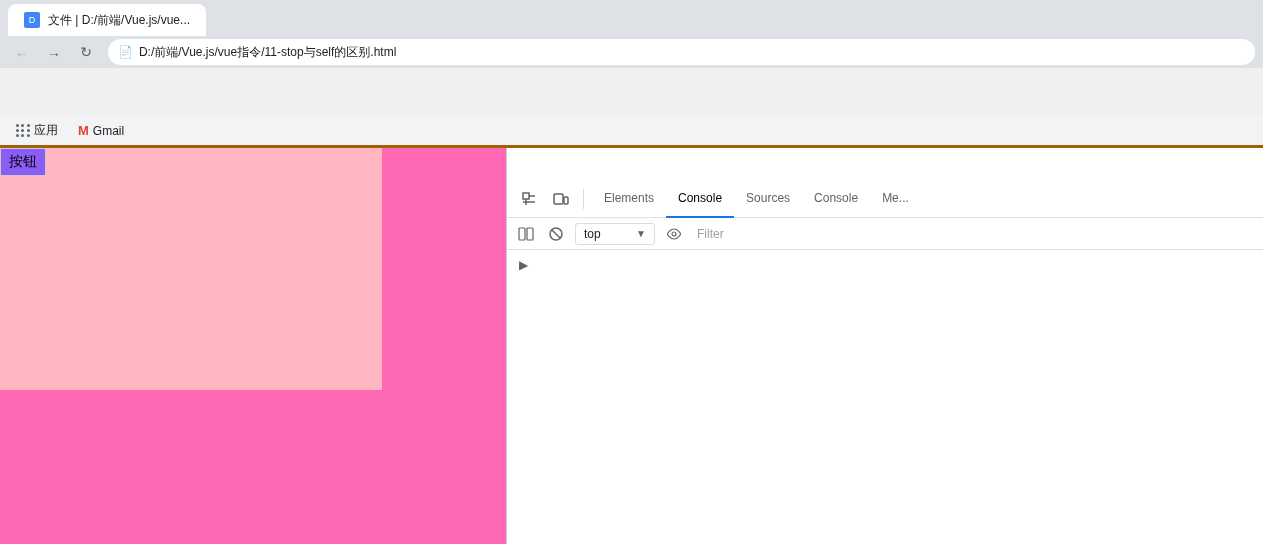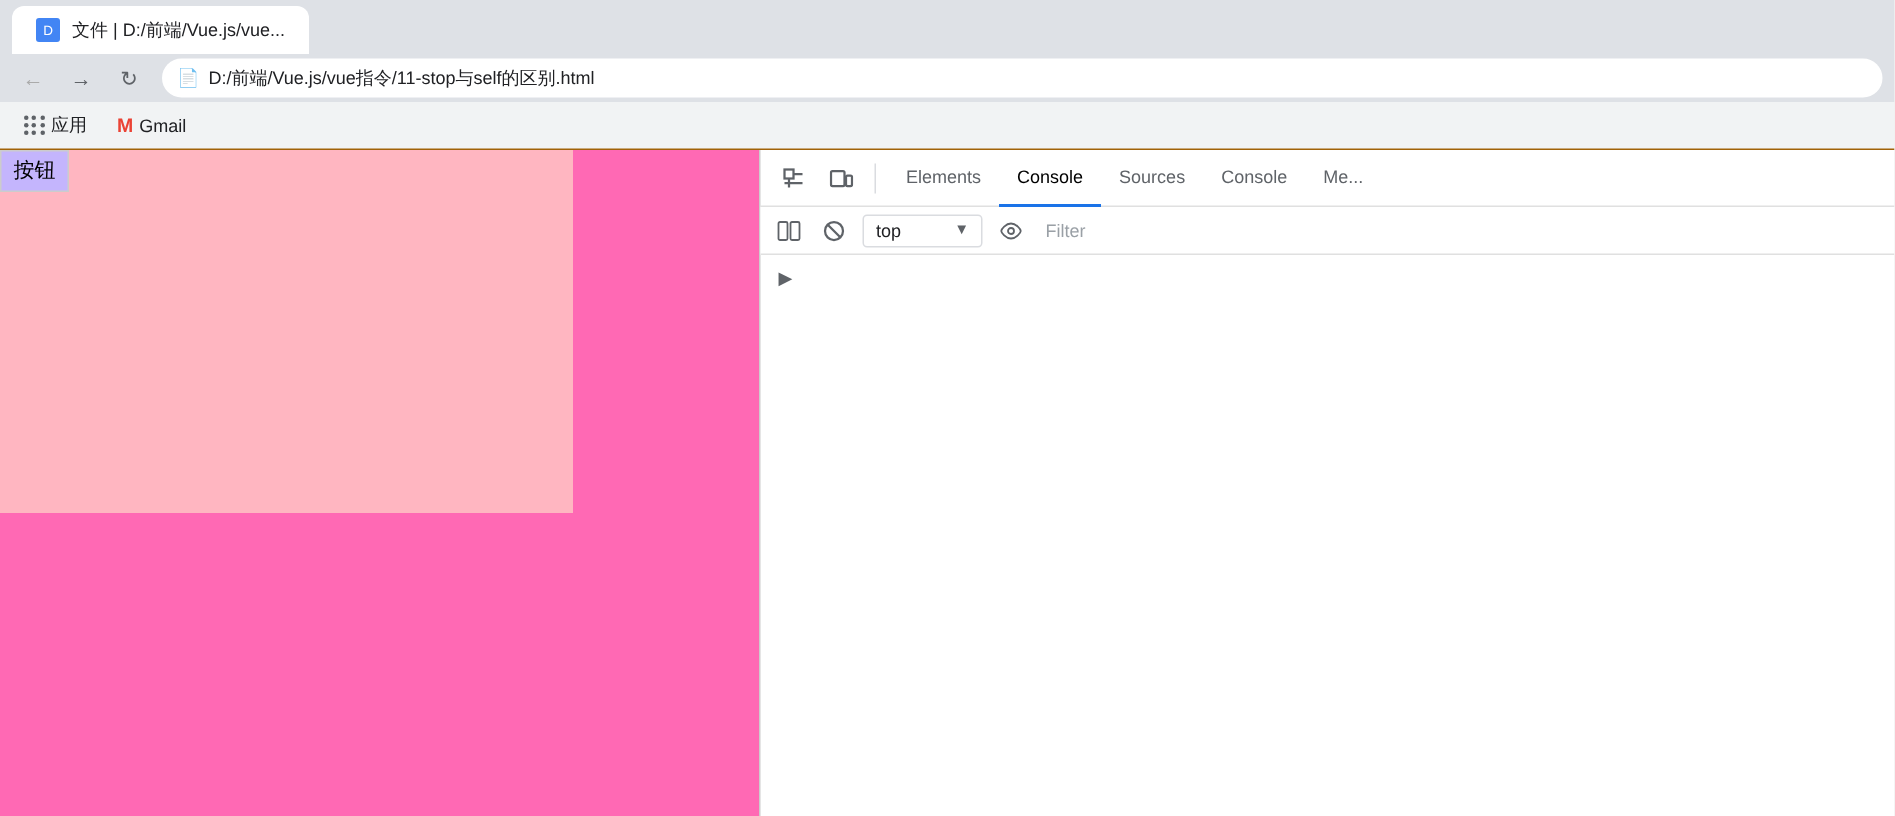--- a/index.html
+++ b/index.html
@@ -102,25 +102,26 @@
       display: flex;
       align-items: center;
       justify-content: center;
       color: white;
     }
 
     
     .bookmarks-bar {
       height: 32px;
       background: #f1f3f4;
-      border-bottom: 1px solid #a16207;
+      border-bottom: 3px solid #a16207;
       display: flex;
       align-items: center;
       padding: 0 8px;
       gap: 4px;
+      margin-top: 48px;
     }
 
     .bookmark-item {
       display: flex;
       align-items: center;
       gap: 4px;
       padding: 0 8px;
       height: 24px;
       border-radius: 12px;
       font-size: 12px;
@@ -157,21 +158,21 @@
       background: white;
       position: relative;
       overflow: hidden;
     }
 
     .btn-overlay {
       position: absolute;
       top: 0;
       left: 0;
       padding: 4px 8px;
-      background: #c4b5fd;
+      background: #8b5cf6;
       border: 1px solid #ccc;
       font-size: 14px;
       cursor: pointer;
       z-index: 10;
       color: #000;
     }
 
     
     .outer-box {
       position: absolute;
@@ -201,20 +202,21 @@
       height: 100%;
     }
 
     .devtools-toolbar {
       height: 38px;
       border-bottom: 1px solid #e0e0e0;
       display: flex;
       align-items: center;
       padding: 0 8px;
       gap: 4px;
+      margin-top: 32px;
     }
 
     .devtools-icon-btn {
       width: 28px;
       height: 28px;
       border: none;
       background: transparent;
       cursor: pointer;
       display: flex;
       align-items: center;

